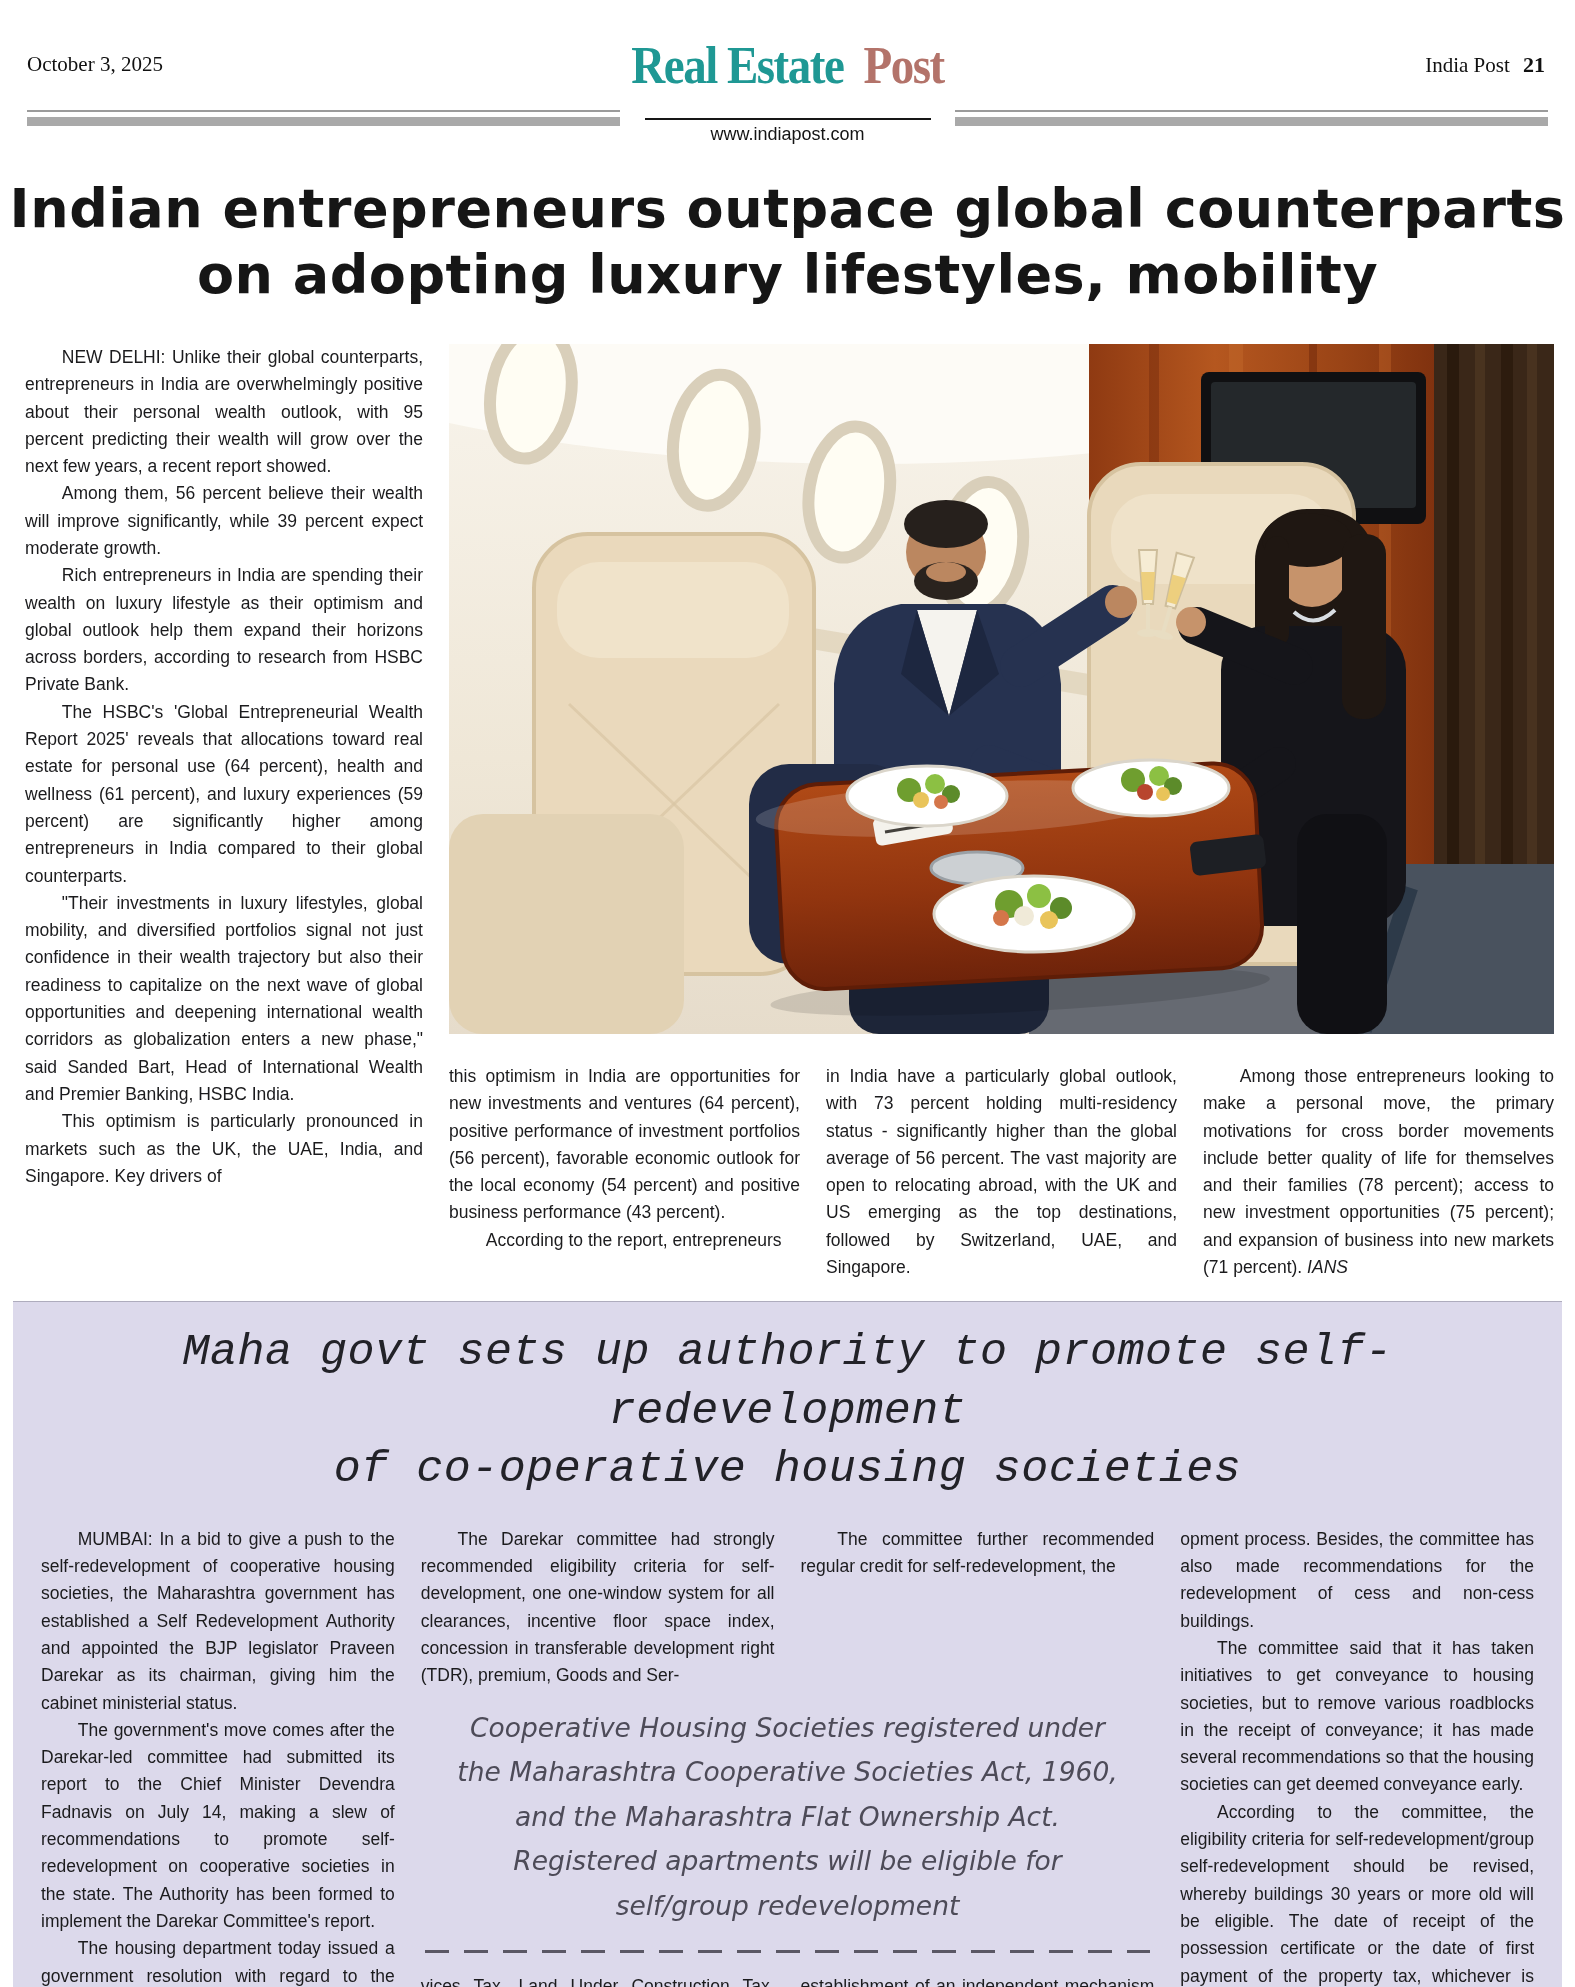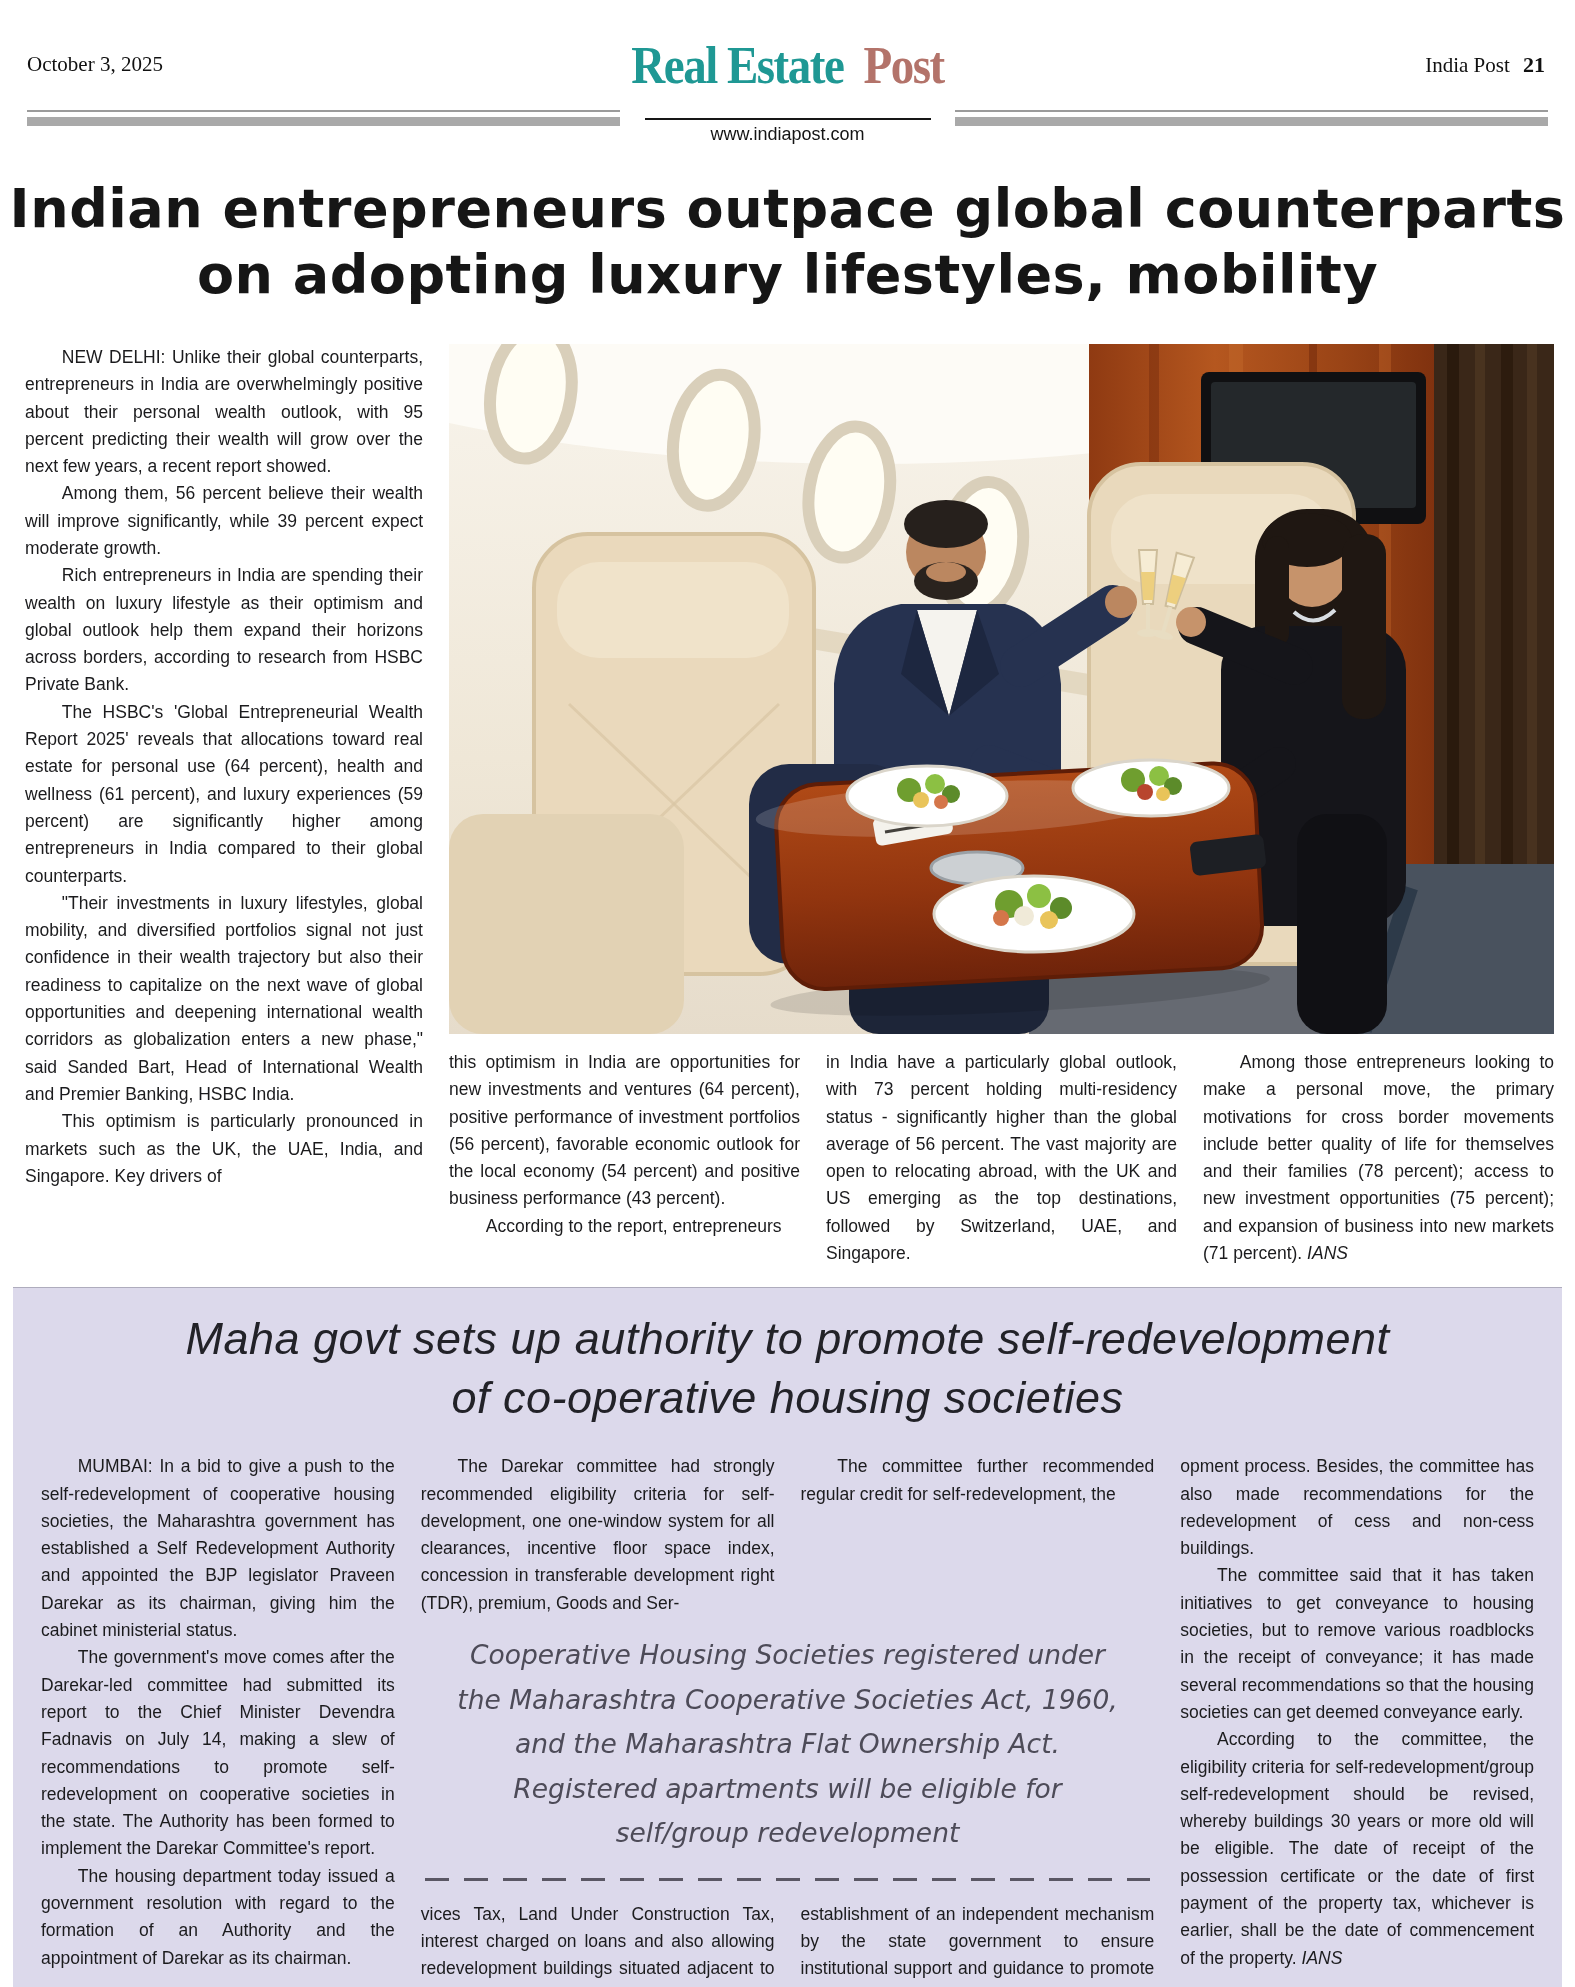--- a/index.html
+++ b/index.html
@@ -27,27 +27,27 @@
 
   
   .headline1{margin-top:14px;text-align:center;color:#161616;
     font-family:"DejaVu Sans","Liberation Sans",sans-serif;font-weight:700;
     font-size:54px;line-height:1.22;letter-spacing:.5px;}
   .a1-body{display:grid;grid-template-columns:398px 1fr;column-gap:26px;
     padding:0 25px;margin-top:30px;}
   .para{margin:0;text-align:justify;font-size:17.5px;line-height:1.56;hyphens:auto;}
   .indent{text-indent:2.1em;}
   .photo-wrap{width:100%;height:690px;overflow:hidden;background:#efe8da;}
-  .cols3{display:grid;grid-template-columns:repeat(3,1fr);column-gap:26px;margin-top:15px;}
+  .cols3{display:grid;grid-template-columns:repeat(3,1fr);column-gap:26px;margin-top:29px;}
   .credit{font-style:italic;}
 
   
   .panel{margin:20px 13px 0;background:#dcd9eb;border-top:1px solid #aeacbd;
     box-sizing:border-box;padding:16px 28px 34px;}
-  .headline2{text-align:center;color:#222228;font-family:Liberation Sans, sans-serif;
+  .headline2{text-align:center;color:#222228;font-family:Liberation Mono, monospace;
     font-weight:200;font-style:italic;font-size:45px;line-height:1.3;letter-spacing:.5px;margin:6px 0 26px;}
   .a2-grid{display:grid;grid-template-columns:repeat(4,1fr);column-gap:26px;}
   .a2-mid{grid-column:2 / span 2;display:flex;flex-direction:column;}
   .half{display:grid;grid-template-columns:repeat(2,1fr);column-gap:26px;}
   .pullquote{font-family:"DejaVu Sans","Liberation Sans",sans-serif;font-weight:200;font-style:italic;
     color:#4d4b58;font-size:26.5px;line-height:1.68;text-align:center;padding:16px 26px 6px;}
   .dashline{height:3px;margin:16px 4px 20px;
     background:repeating-linear-gradient(90deg,#5a5764 0 24px,transparent 24px 39px);}
 </style>
 </head>

